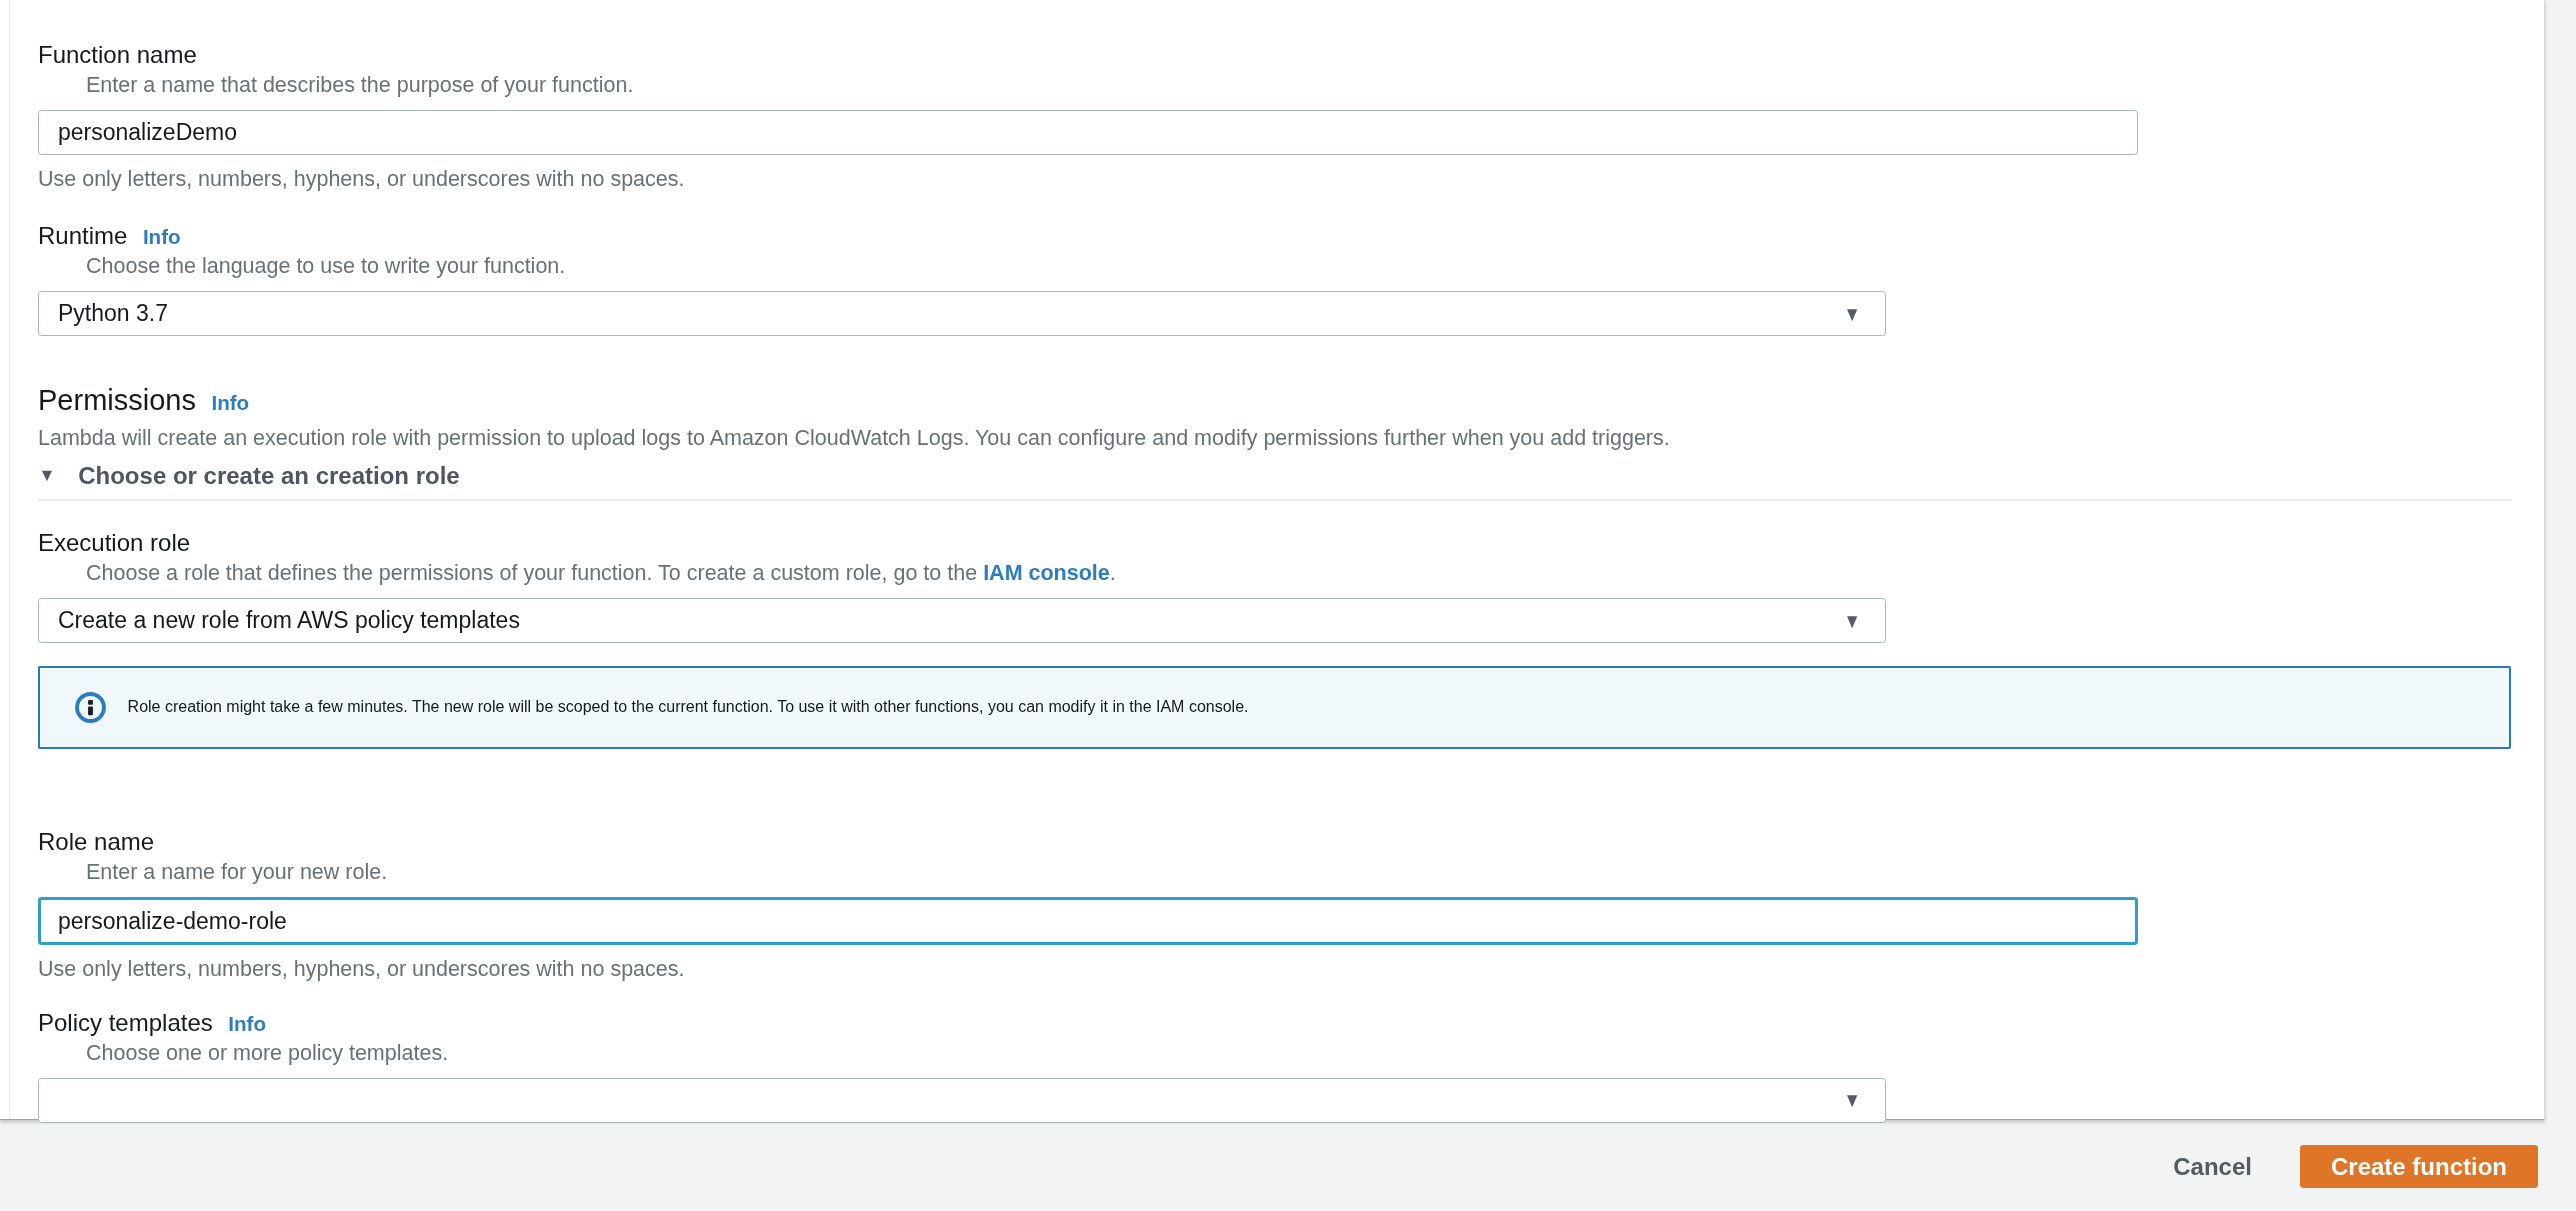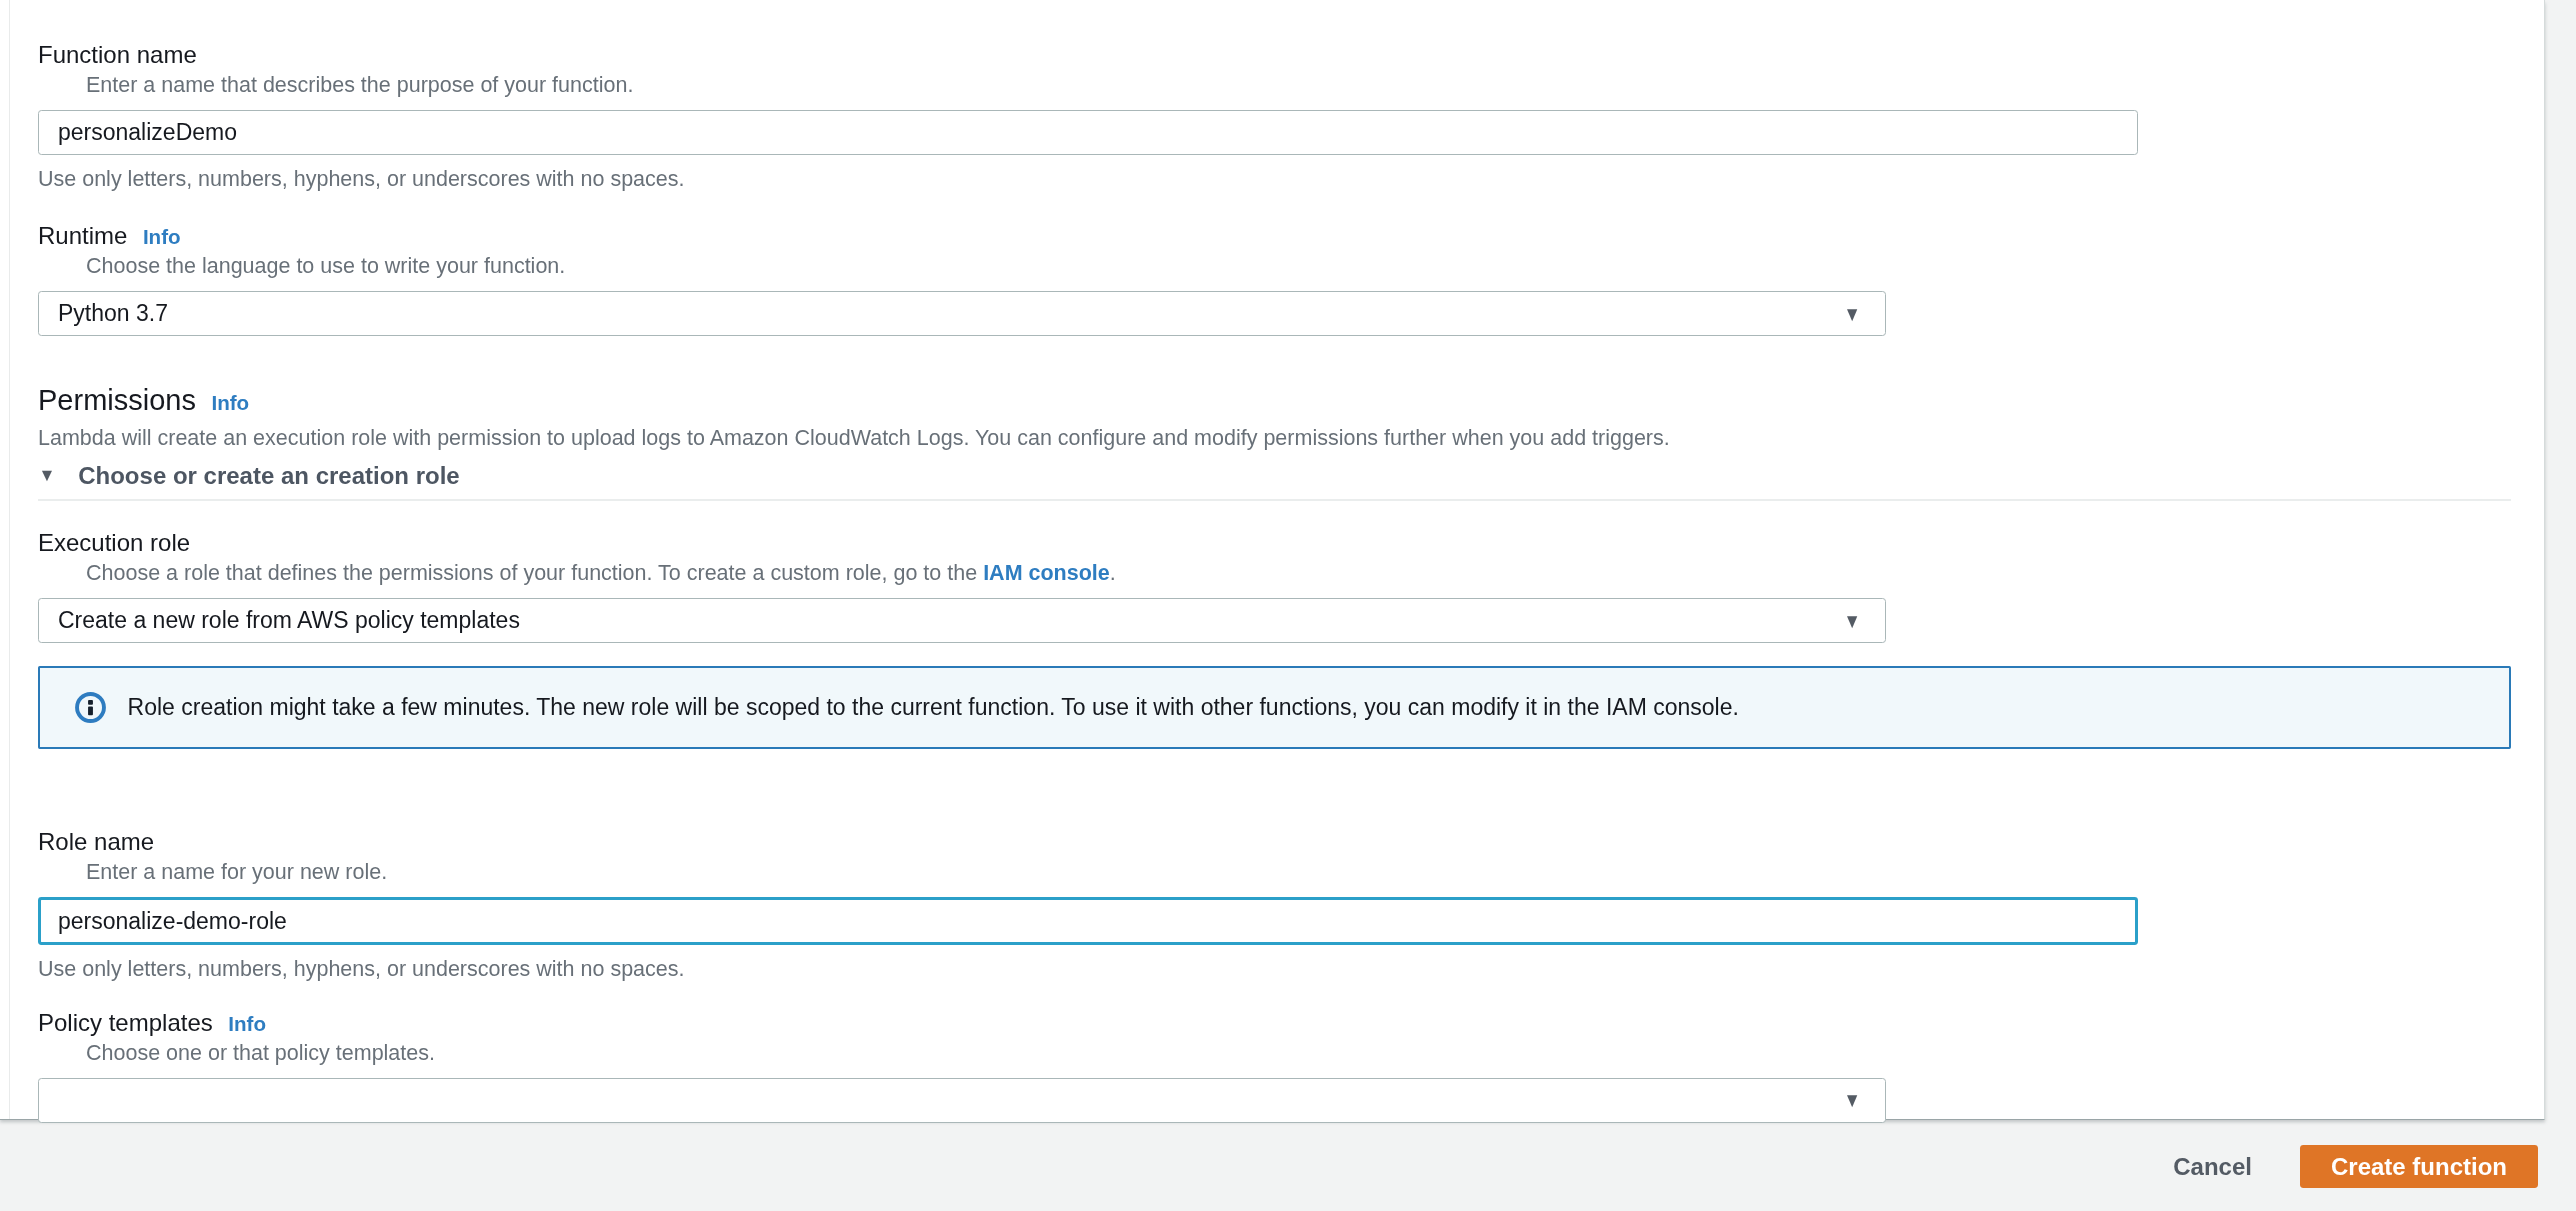--- a/index.html
+++ b/index.html
@@ -127,21 +127,21 @@
     min-height: 83px;
     border: 2.6px solid #2a7ab8;
     border-radius: 1.7px;
     background: #f1f8fb;
     display: flex;
     align-items: center;
     padding: 0 34px;
   }
   .alert-icon { flex: 0 0 auto; margin-right: 20.6px; display: flex; }
   .alert-text {
-    font-size: 23px;
+    font-size: 16px;
     line-height: 28px;
     color: #16191f;
   }
   .iam-link {
     font-weight: bold;
     color: #2e7dc1;
     cursor: pointer;
   }
   .footer-bar {
     position: absolute;
@@ -239,21 +239,21 @@
       </div>
 
       <div class="field-label mt-rolename">Role name</div>
       <div class="field-desc mt-desc">Enter a name for your new role.</div>
       <input class="text-input focused mt-control" type="text" value="personalize-demo-role" style="">
       <div class="helper-text mt-helper">Use only letters, numbers, hyphens, or underscores with no spaces.</div>
 
       <div class="mt-policy">
         <span class="field-label">Policy templates</span><span class="info-link">Info</span>
       </div>
-      <div class="field-desc mt-desc">Choose one or that policy templates.</div>
+      <div class="field-desc mt-desc">Choose one or more policy templates.</div>
       <div class="select-box mt-control">
         <span></span>
         <span class="select-caret">▼</span>
       </div>
 
     </div>
   </div>
 
   <div class="footer-bar">
     <button class="cancel-btn">Cancel</button>

